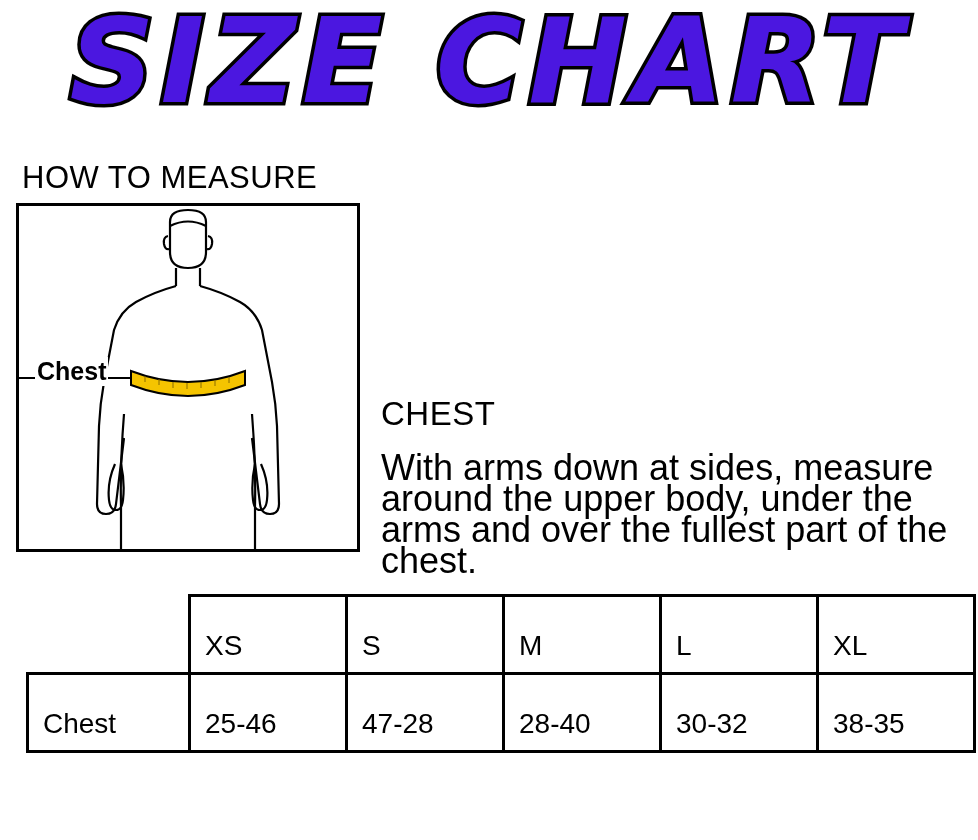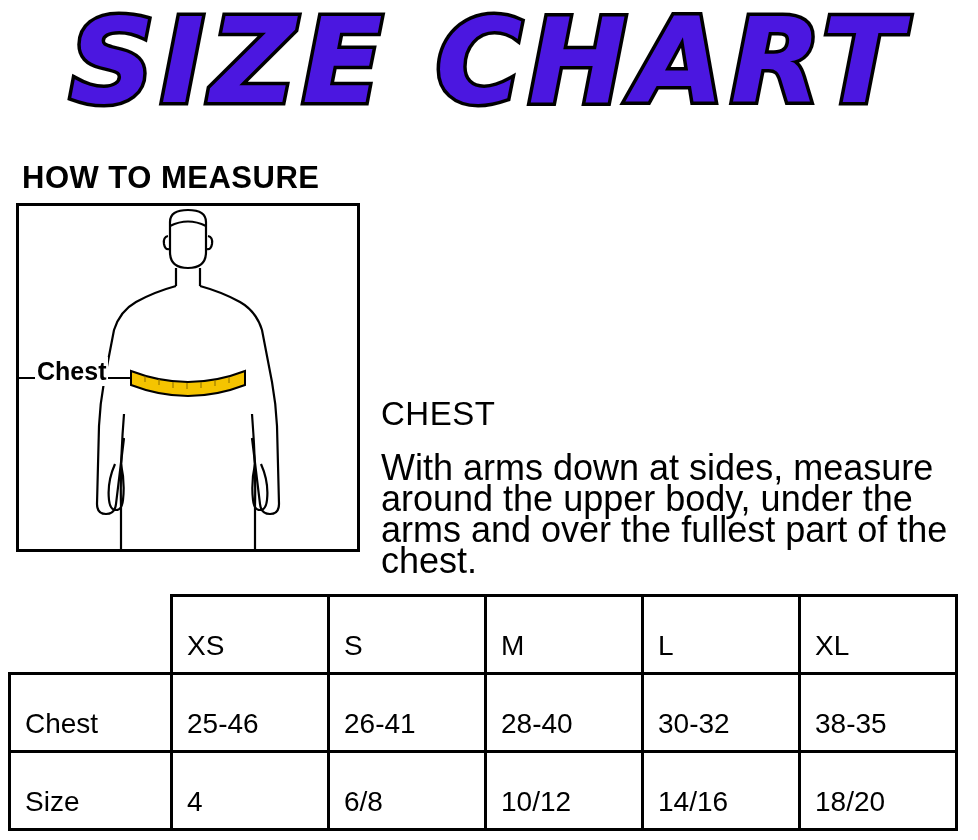--- a/index.html
+++ b/index.html
@@ -34,21 +34,21 @@
     paint-order: stroke fill;
     white-space: nowrap;
   }
 
   
   .how-to {
     position: absolute;
     left: 22px;
     top: 160px;
     font-size: 31px;
-    font-weight: bold;
+    font-weight: normal;
     letter-spacing: 0.5px;
   }
 
   
   .figure-box {
     position: absolute;
     left: 16px;
     top: 203px;
     width: 344px;
     height: 349px;
@@ -85,21 +85,21 @@
     left: 381px;
     top: 452px;
     width: 580px;
     font-size: 36px;
     line-height: 31px;
   }
 
   
   .size-table {
     position: absolute;
-    left: 8px;
+    left: 26px;
     top: 594px;
     width: 950px;
     border-collapse: collapse;
     table-layout: fixed;
   }
   .size-table td {
     height: 78px;
     font-size: 28px;
     padding: 0 0 0 14px;
     vertical-align: bottom;
@@ -197,27 +197,19 @@
       <td class="labelcell"></td>
       <td class="bordered">XS</td>
       <td class="bordered">S</td>
       <td class="bordered">M</td>
       <td class="bordered">L</td>
       <td class="bordered">XL</td>
     </tr>
     <tr>
       <td class="labelcell">Chest</td>
       <td class="bordered">25-46</td>
-      <td class="bordered">26-41</td>
+      <td class="bordered">47-28</td>
       <td class="bordered">28-40</td>
       <td class="bordered">30-32</td>
       <td class="bordered">38-35</td>
     </tr>
-    <tr>
-      <td class="labelcell">Size</td>
-      <td class="bordered">4</td>
-      <td class="bordered">6/8</td>
-      <td class="bordered">10/12</td>
-      <td class="bordered">14/16</td>
-      <td class="bordered">18/20</td>
-    </tr>
   </tbody>
 </table>
 
 </body></html>

